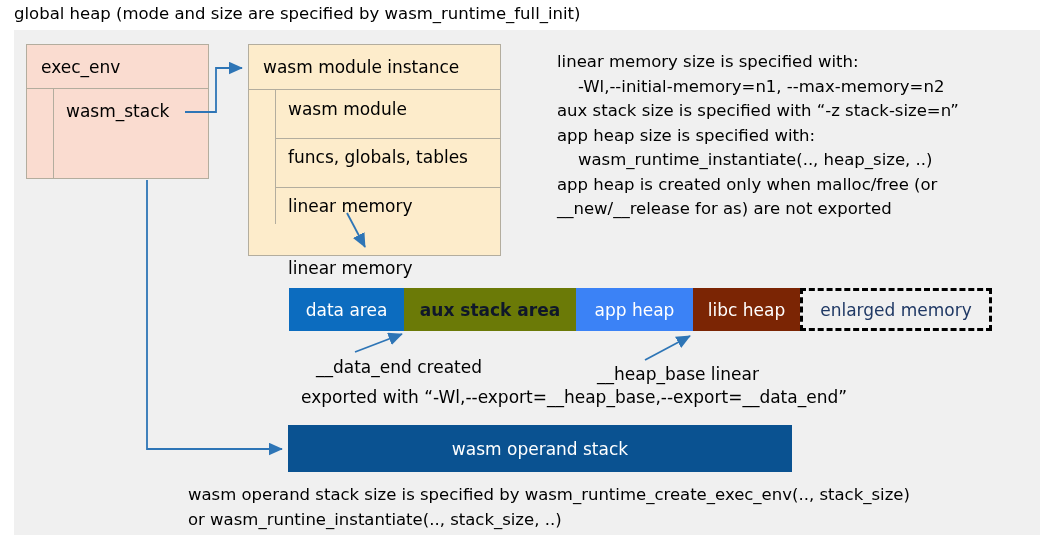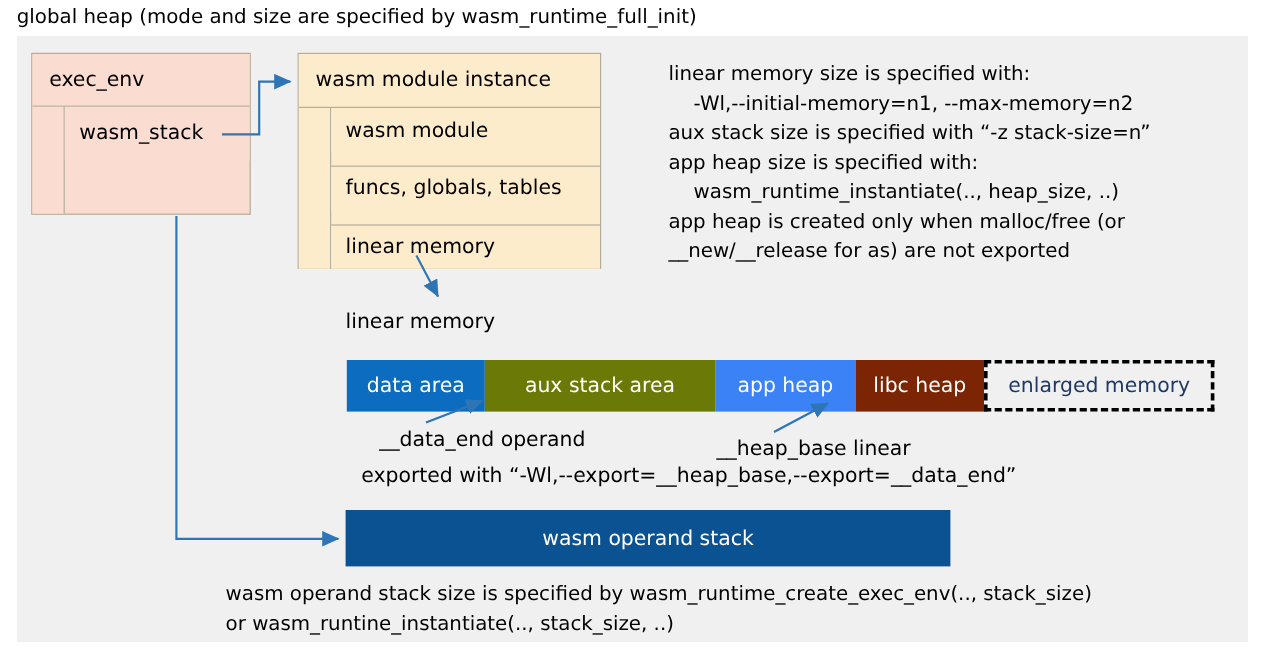--- a/index.html
+++ b/index.html
@@ -83,21 +83,21 @@
   }
 
   
   #exec-env-box { left: 26px; top: 44px; width: 183px; height: 135px; background: #fadcd0; }
   #exec-env-box .hdr { height: 44px; background: #fadcd0; }
   #exec-env-box .rows { height: 89px; }
   #exec-env-box .gutter { width: 26px; background: #fadcd0; }
   #exec-env-box .row { height: 44.5px; background: #fadcd0; }
 
   
-  #wasm-mod-inst-box { left: 248px; top: 44px; width: 253px; height: 180px; background: #fdeccb; }
+  #wasm-mod-inst-box { left: 248px; top: 44px; width: 253px; height: 212px; background: #fdeccb; }
   #wasm-mod-inst-box .hdr { height: 45px; background: #fdeccb; }
   #wasm-mod-inst-box .rows { height: 134px; }
   #wasm-mod-inst-box .gutter { width: 26px; background: #fdeccb; }
   #wasm-mod-inst-box .row { height: 44.6px; background: #fdeccb; }
 
   
   .note-right {
     position: absolute;
     left: 533px;
     top: 50px;
@@ -120,21 +120,20 @@
   }
 
   
   .membar {
     position: absolute;
     left: 289px;
     top: 288px;
     height: 43px;
     display: flex;
     flex-direction: row;
-    margin-top: 12px;
   }
   .seg {
     box-sizing: border-box;
     display: flex;
     align-items: center;
     justify-content: center;
     font-size: 17px;
     color: #ffffff;
     white-space: nowrap;
     height: 43px;
@@ -223,27 +222,27 @@
       </div>
     </div>
   </div>
 
   <div class="note-right" id="notes-right"><div>linear memory size is specified with:</div><div>    -Wl,--initial-memory=n1, --max-memory=n2</div><div>aux stack size is specified with “-z stack-size=n”</div><div>app heap size is specified with:</div><div>    wasm_runtime_instantiate(.., heap_size, ..)</div><div>app heap is created only when malloc/free (or</div><div>__new/__release for as) are not exported</div></div>
 
   <div class="lm-label">linear memory</div>
 
   <div class="membar" id="membar">
       <div class="seg" style="width: 115px; background: rgb(12, 108, 191); color: rgb(255, 255, 255);">data area</div>
-      <div class="seg" style="width: 192px; background: rgb(107, 122, 7); color: #ffffff;">aux stack area</div>
+      <div class="seg" style="width: 172px; background: rgb(107, 122, 7); color: #0f172a; font-weight: bold;">aux stack area</div>
       <div class="seg" style="width: 117px; background: #3b82f6; color: rgb(255, 255, 255);">app heap</div>
       <div class="seg" style="width: 107px; background: rgb(123, 37, 4); color: rgb(255, 255, 255);">libc heap</div>
       <div class="seg dashed" style="width: 192px; color: rgb(31, 56, 100);">enlarged memory</div>
     </div>
 
-  <div class="ann" id="ann-data-end">__data_end operand</div>
+  <div class="ann" id="ann-data-end">__data_end created</div>
   <div class="ann" id="ann-heap-base">__heap_base linear</div>
   <div class="ann" id="ann-exported">exported with “-Wl,--export=__heap_base,--export=__data_end”</div>
 
   <div class="opstack">wasm operand stack</div>
 
   <div class="note-bottom" id="notes-bottom"><div>wasm operand stack size is specified by wasm_runtime_create_exec_env(.., stack_size)</div><div>or wasm_runtine_instantiate(.., stack_size, ..)</div></div>
 
   <svg id="arrows" viewBox="0 0 1054 547" xmlns="http://www.w3.org/2000/svg">
     <defs>
       <marker id="ah" markerWidth="9" markerHeight="9" refX="7.5" refY="3.6" orient="auto">

